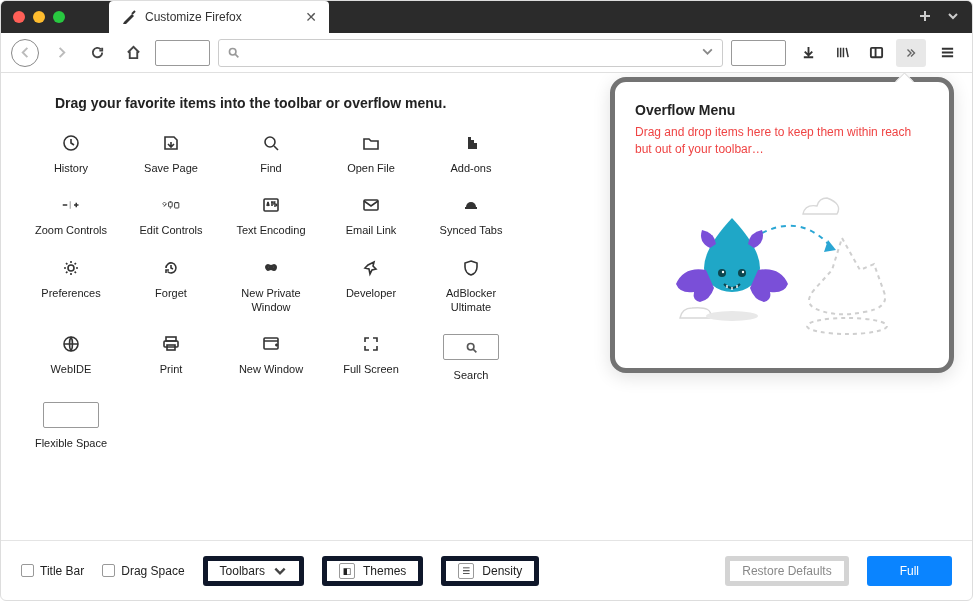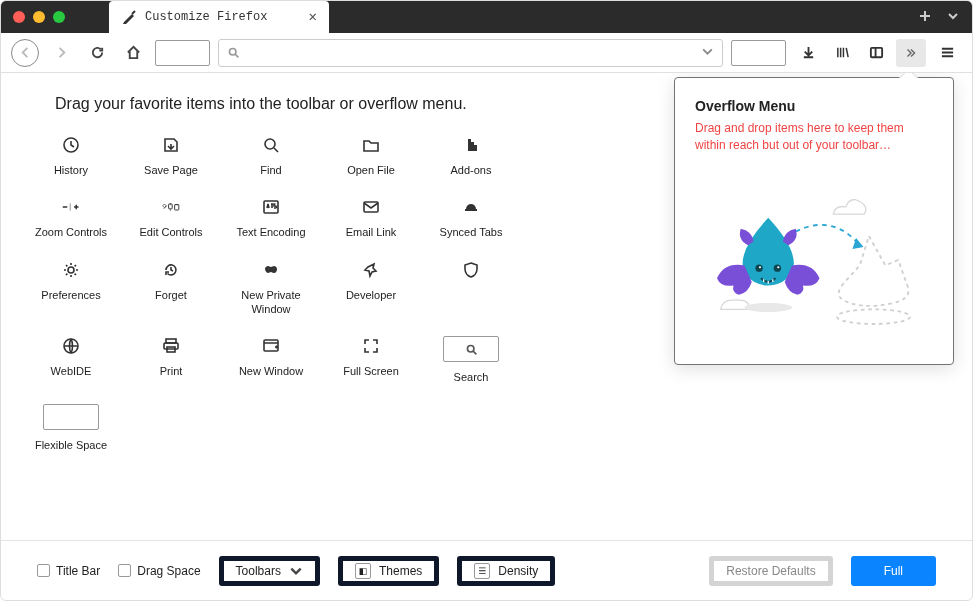--- a/index.html
+++ b/index.html
@@ -5,21 +5,21 @@
 * { box-sizing: border-box; margin: 0; padding: 0; }
 body { font-family: -apple-system, BlinkMacSystemFont, "Segoe UI", sans-serif; font-size: 12px; color: #222; background: #fff; width: 973px; height: 601px; overflow: hidden; border: 1px solid #ddd; border-radius: 6px; position: relative; }
 
 
 .titlebar { height: 32px; background: #2b2b2b; display: flex; align-items: center; padding: 0 12px; position: relative; }
 .traffic-lights { display: flex; gap: 8px; }
 .tl { width: 12px; height: 12px; border-radius: 50%; }
 .tl.red { background: #ff5f57; }
 .tl.yellow { background: #febc2e; }
 .tl.green { background: #28c840; }
-.tab { position: absolute; left: 108px; top: 0; height: 32px; background: #fff; display: flex; align-items: center; padding: 0 12px; gap: 8px; min-width: 220px; border-top-left-radius: 4px; border-top-right-radius: 4px; font-family: Liberation Mono, monospace; }
+.tab { position: absolute; left: 108px; top: 0; height: 32px; background: #fff; display: flex; align-items: center; padding: 0 12px; gap: 8px; min-width: 220px; border-top-left-radius: 4px; border-top-right-radius: 4px; }
 .tab-icon { width: 16px; height: 16px; }
 .tab-title { font-size: 12px; color: #333; }
 .tab-close { margin-left: auto; font-size: 14px; color: #555; cursor: pointer; line-height: 1; }
 .titlebar-right { margin-left: auto; display: flex; gap: 14px; align-items: center; }
 .titlebar-right svg { width: 14px; height: 14px; fill: #ccc; stroke: #ccc; }
 
 
 .navbar { height: 40px; background: #fff; border-bottom: 1px solid #e0e0e0; display: flex; align-items: center; padding: 0 10px; gap: 8px; }
 .nav-btn { width: 28px; height: 28px; display: flex; align-items: center; justify-content: center; border-radius: 3px; }
 .nav-btn.circle { width: 28px; height: 28px; border: 1px solid #888; border-radius: 50%; }
@@ -29,38 +29,38 @@
 .urlbar { flex: 1; height: 28px; border: 1px solid #ccc; border-radius: 3px; display: flex; align-items: center; padding: 0 8px; gap: 6px; }
 .urlbar svg { width: 13px; height: 13px; stroke: #999; fill: none; stroke-width: 2; }
 .url-dropdown { margin-left: auto; }
 .nav-icons { display: flex; gap: 6px; align-items: center; }
 .nav-icons .nav-btn svg { stroke: #333; }
 .overflow-btn { width: 30px; height: 28px; background: #e8e8e8; border-radius: 3px; display: flex; align-items: center; justify-content: center; }
 .hamburger { width: 30px; display: flex; align-items: center; justify-content: center; }
 
 
 .content { position: relative; padding: 22px 20px 0 20px; height: calc(100% - 32px - 40px - 60px); overflow: hidden; }
-.heading { font-size: 16px; font-weight: 400; margin-bottom: 22px; padding-left: 34px; }
+.heading { font-size: 14px; font-weight: 700; margin-bottom: 22px; padding-left: 34px; }
 .palette { display: grid; grid-template-columns: repeat(5, 100px); gap: 20px 0; width: 560px; }
 .item { display: flex; flex-direction: column; align-items: center; gap: 8px; cursor: grab; }
 .item-icon { width: 20px; height: 20px; display: flex; align-items: center; justify-content: center; }
 .item-icon svg { width: 18px; height: 18px; stroke: #333; fill: none; stroke-width: 1.6; }
 .item-label { font-size: 11px; color: #222; text-align: center; line-height: 1.3; max-width: 90px; }
 .item-box { width: 56px; height: 26px; border: 1px solid #999; border-radius: 2px; display: flex; align-items: center; justify-content: center; }
 .item-box svg { width: 13px; height: 13px; stroke: #555; fill: none; stroke-width: 2; }
 
 
-.overflow-panel { position: absolute; right: 18px; top: 4px; width: 280px; background: #fff; border: 1px solid #737373; border-radius: 4px; box-shadow: 0 4px 18px rgba(0,0,0,0.12); padding: 20px; }
+.overflow-panel { position: absolute; right: 18px; top: 4px; width: 344px; background: #fff; border: 5px solid #737373; border-radius: 16px; box-shadow: 0 4px 18px rgba(0,0,0,0.12); padding: 20px; }
 .overflow-panel::before { content: ""; position: absolute; top: -7px; right: 38px; width: 12px; height: 12px; background: #fff; border-left: 1px solid #ddd; border-top: 1px solid #ddd; transform: rotate(45deg); }
 .overflow-title { font-size: 14px; font-weight: 600; margin-bottom: 6px; }
 .overflow-desc { font-size: 12px; color: #ef4444; line-height: 1.4; margin-bottom: 20px; }
 .overflow-illustration { height: 170px; display: flex; align-items: center; justify-content: center; position: relative; }
 
 
-.footer { position: absolute; bottom: 0; left: 0; right: 0; height: 60px; border-top: 1px solid #e4e4e4; display: flex; align-items: center; padding: 0 36px; gap: 18px; }
+.footer { position: absolute; bottom: 0; left: 0; right: 0; height: 60px; border-top: 1px solid #e4e4e4; display: flex; align-items: center; padding: 0 20px; gap: 18px; }
 .chk { display: flex; align-items: center; gap: 6px; font-size: 12px; }
 .chk-box { width: 13px; height: 13px; border: 1px solid #999; border-radius: 2px; }
 .ftr-btn { height: 30px; padding: 0 12px; border: 5px solid #0f172a; border-radius: 3px; background: #fff; display: flex; align-items: center; gap: 8px; font-size: 12px; cursor: pointer; }
 .ftr-btn svg { width: 14px; height: 14px; stroke: #444; fill: none; stroke-width: 1.6; }
 .ftr-btn .mini-icon { width: 16px; height: 16px; border: 1px solid #999; border-radius: 2px; display: flex; align-items: center; justify-content: center; font-size: 9px; }
 .spacer { flex: 1; }
 .ftr-btn.restore { color: #888; border-color: #d4d4d4; }
 .ftr-btn.done { background: #0a84ff; border-color: #0a84ff; color: #fff; font-weight: 500; padding: 0 28px; }
 </style>
 </head>
@@ -299,20 +299,21 @@
         </span>
       <span class="item-label">Developer</span>
     </div>
 
     <div class="item">
       <span class="item-icon">
           <svg viewBox="0 0 18 18">
             <path d="M9 2l6 2v4c0 4-3 7-6 8-3-1-6-4-6-8V4z"></path>
           </svg>
         </span>
+      <span class="item-label">AdBlocker Ultimate</span>
     </div>
 
     <div class="item">
       <span class="item-icon">
           <svg viewBox="0 0 18 18">
             <circle cx="9" cy="9" r="7"></circle>
             <path d="M2 9h14M9 2c2 3 2 11 0 14M9 2c-2 3-2 11 0 14"></path>
           </svg>
         </span>
       <span class="item-label">WebIDE</span>

